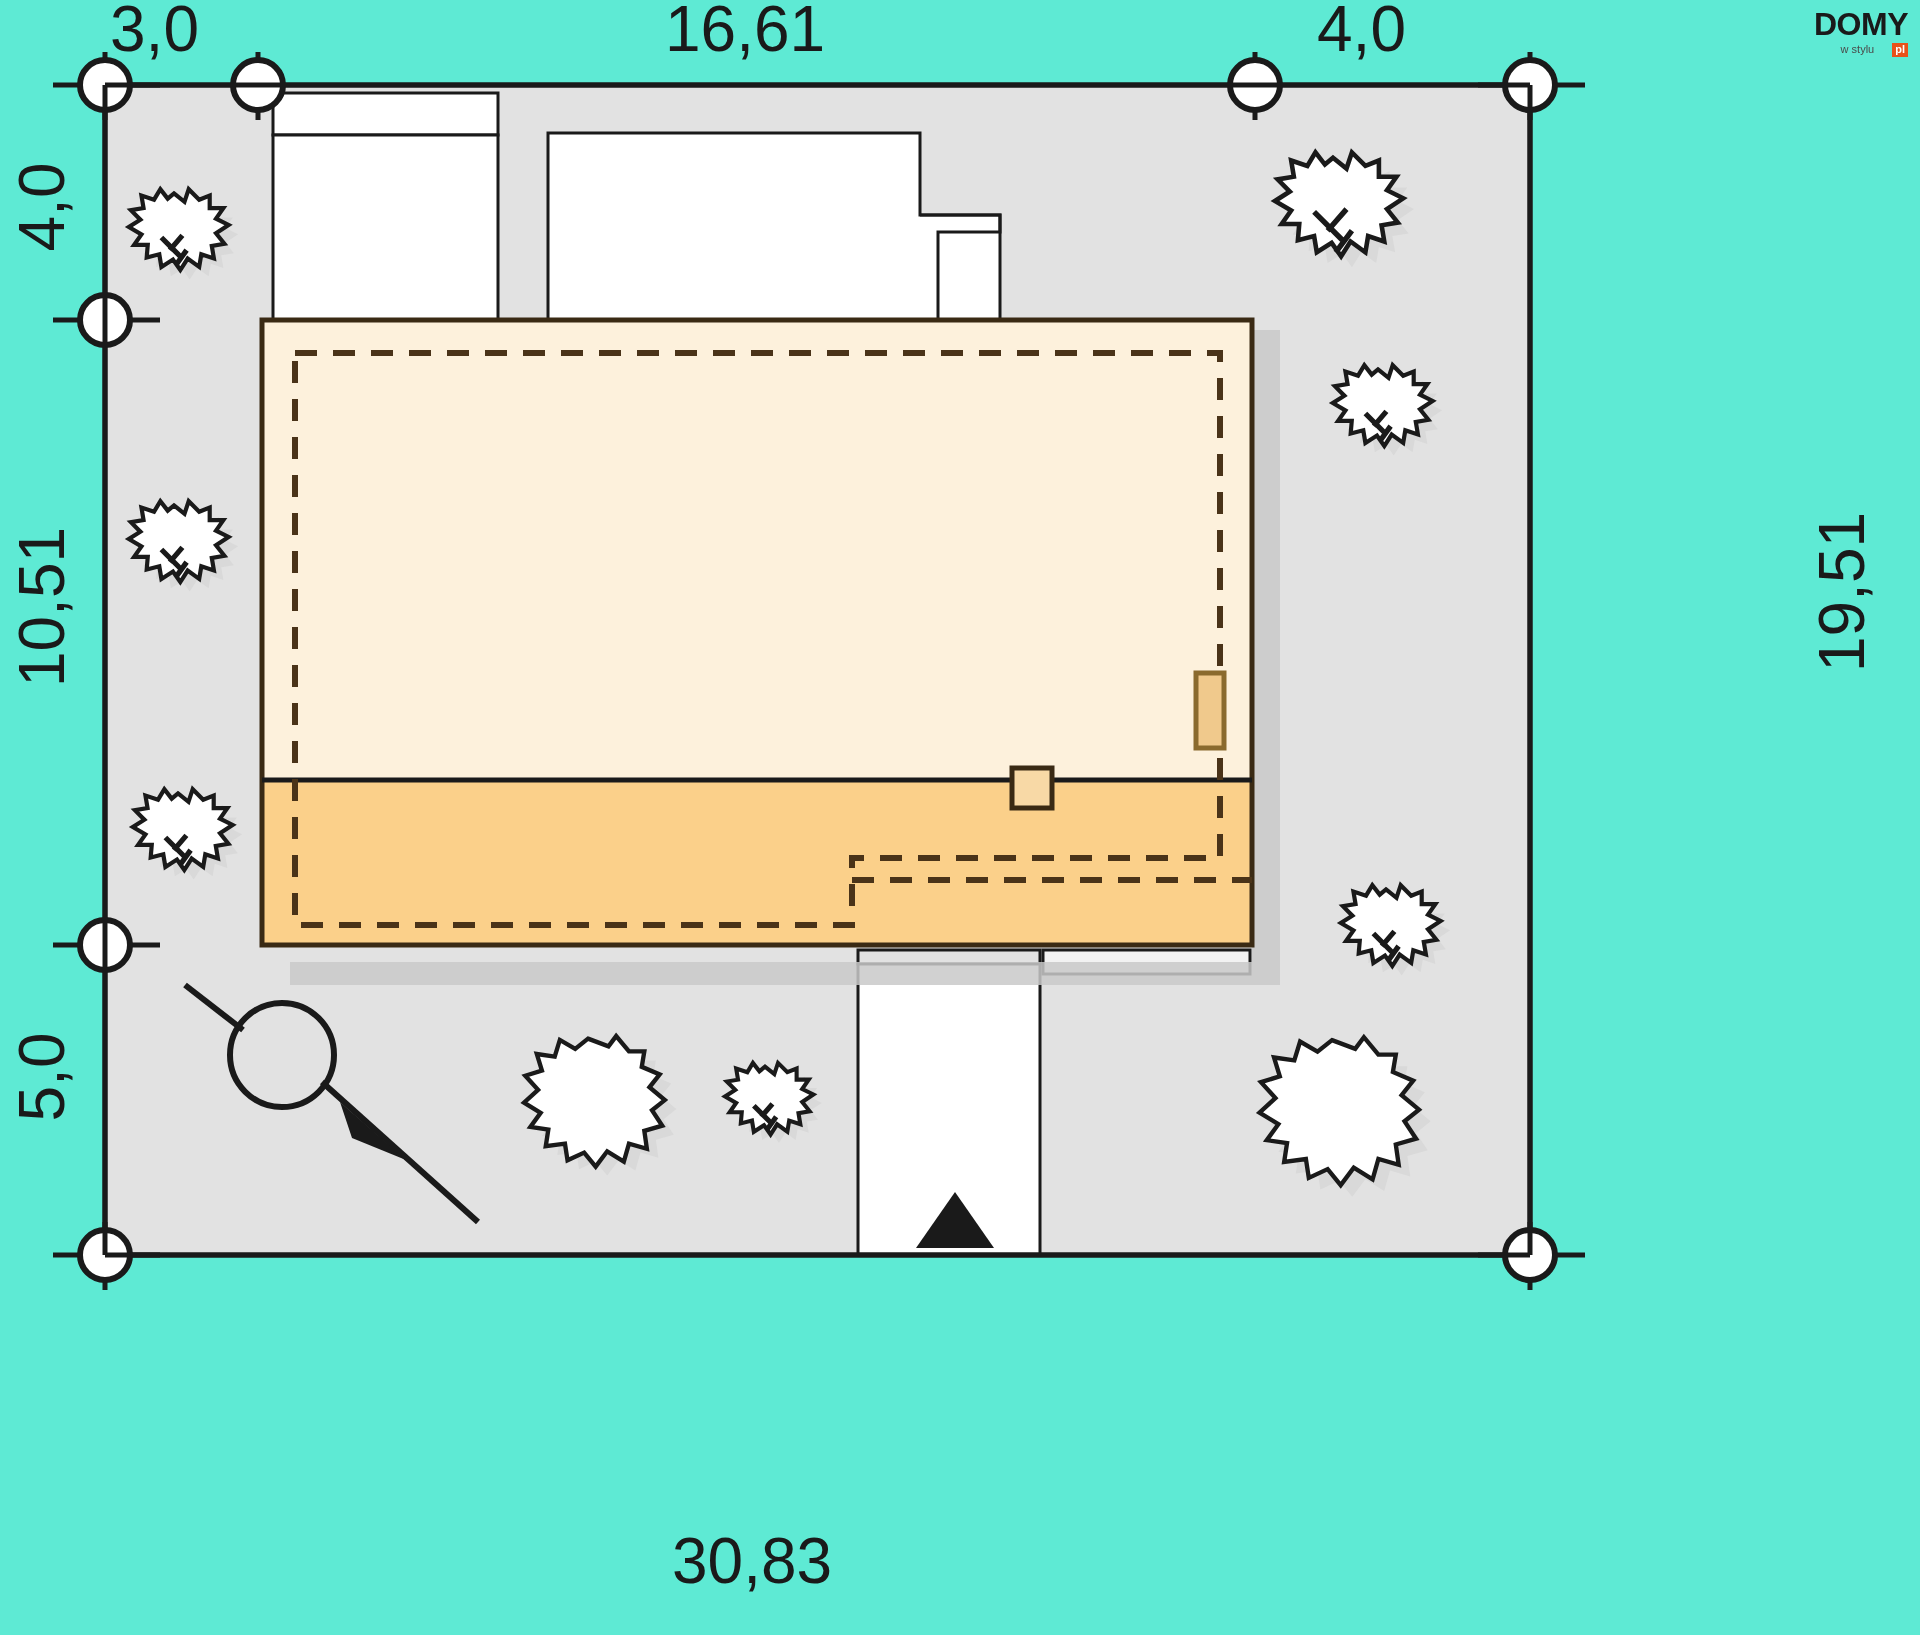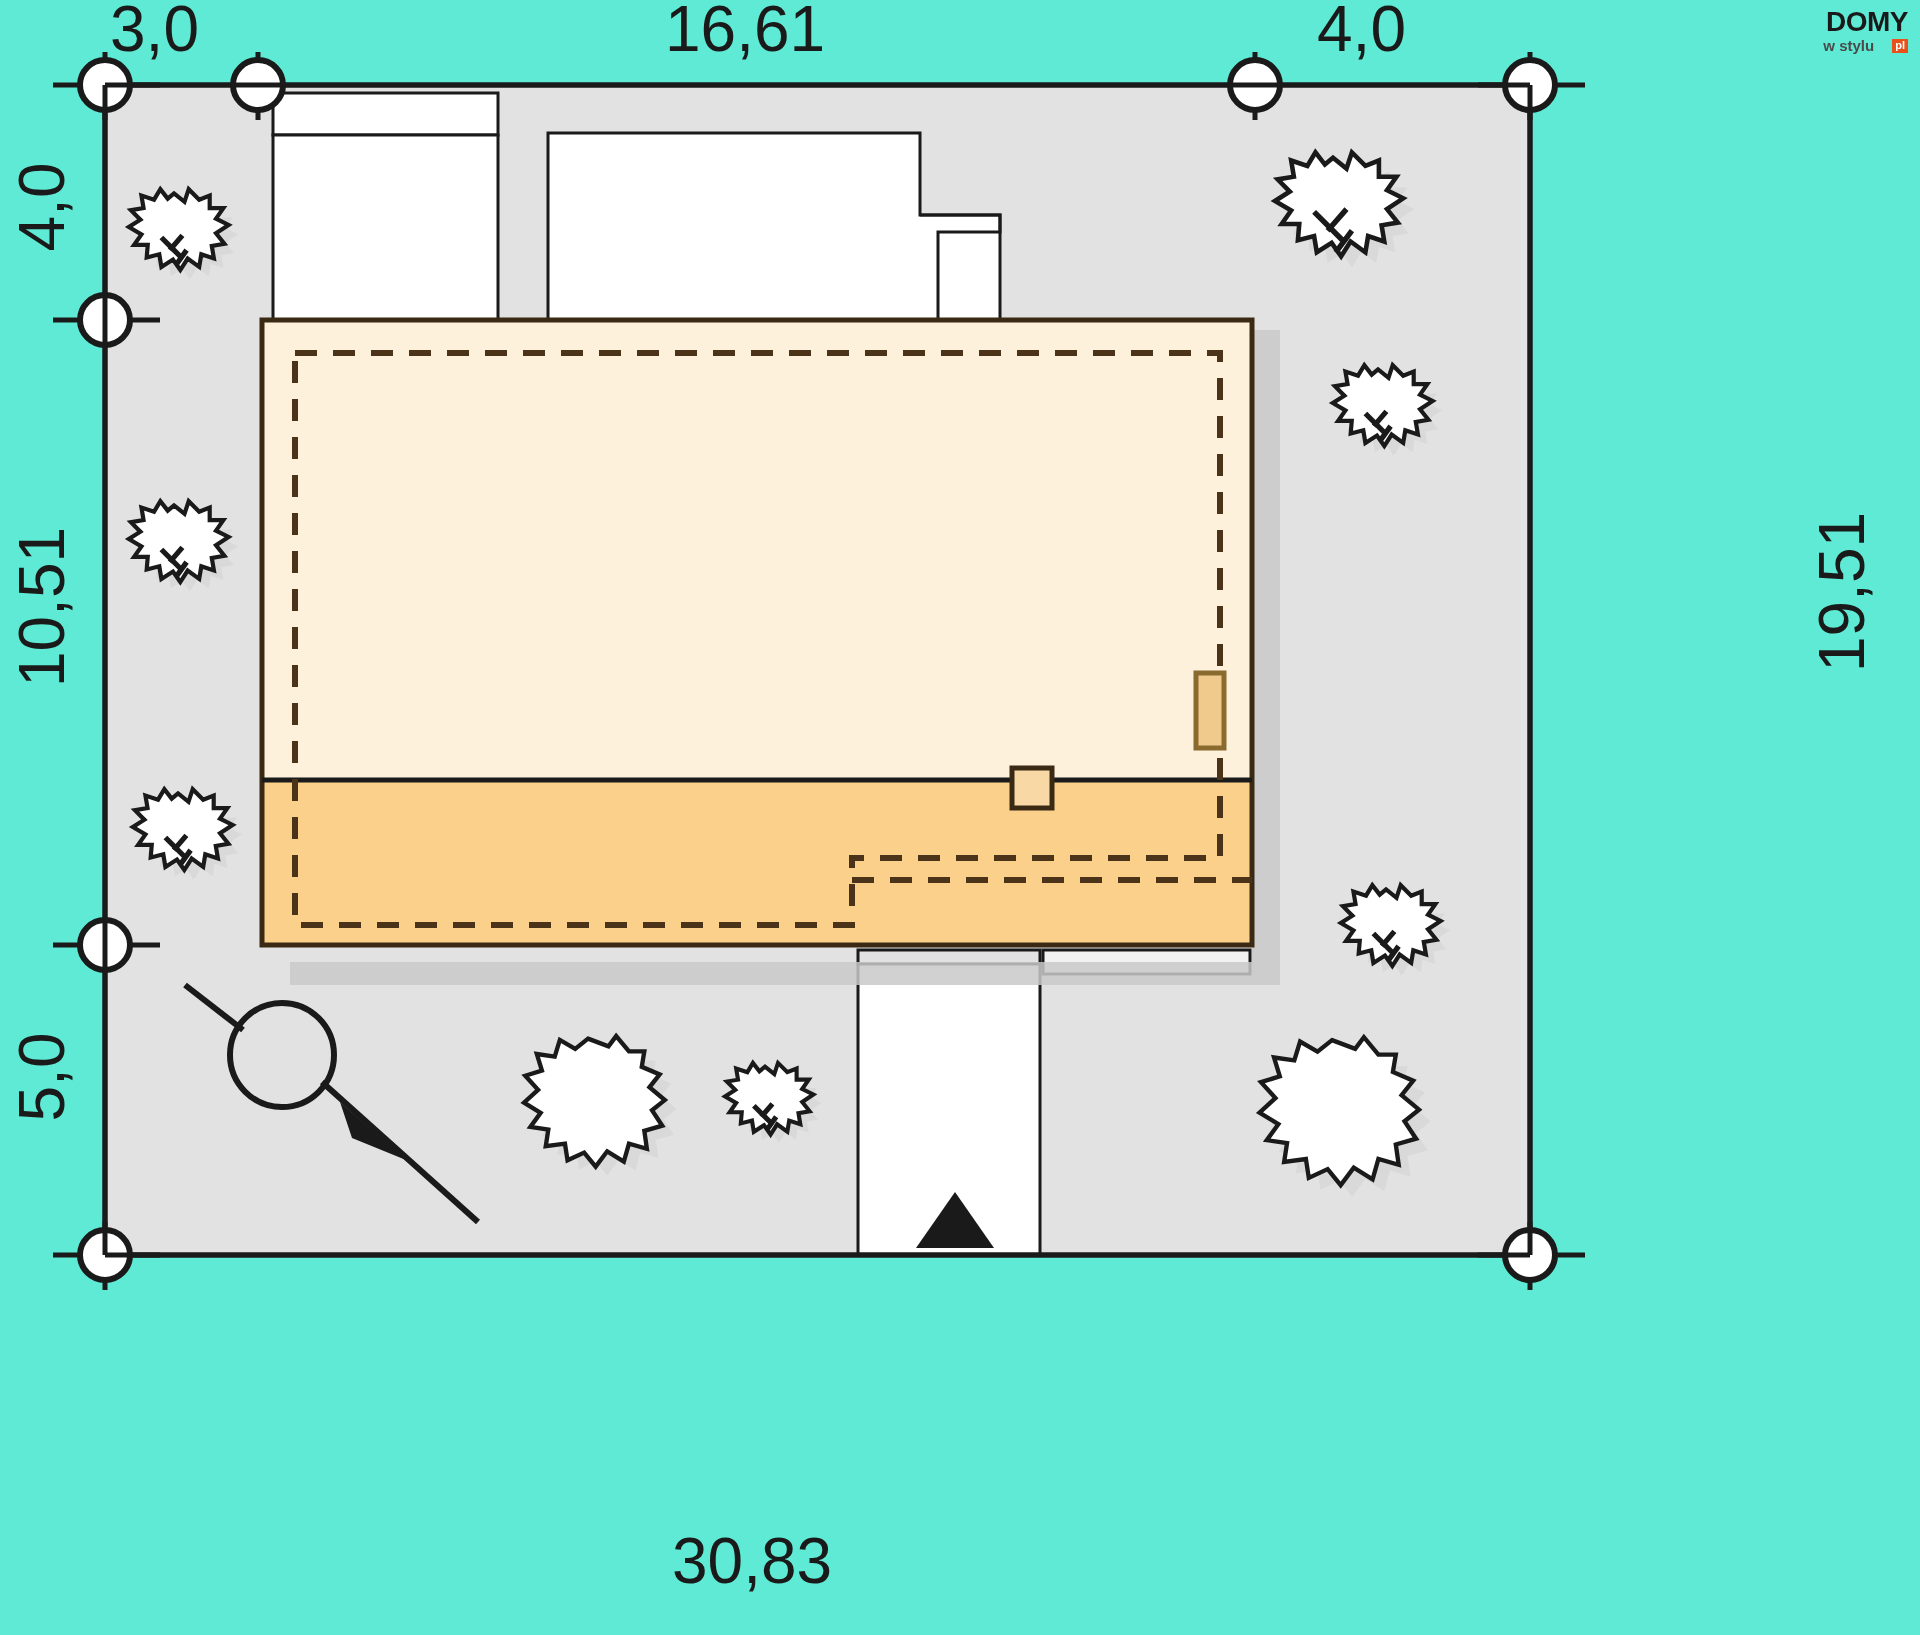--- a/index.html
+++ b/index.html
@@ -34,33 +34,33 @@
     width: 120px;
     height: 48px;
     text-align: right;
     line-height: 1;
     user-select: none;
   }
   #logo .logo-main {
     display: block;
     font-family: "Liberation Sans", sans-serif;
     font-weight: bold;
-    font-size: 28px;
+    font-size: 32px;
     letter-spacing: -0.5px;
     color: #1a1a1a;
   }
   #logo .logo-sub-wrap {
     display: block;
     margin-top: 1px;
     white-space: nowrap;
   }
   #logo .logo-sub {
     font-family: "Liberation Sans", sans-serif;
-    font-size: 15px;
-    font-weight: bold;
+    font-size: 11px;
+    font-weight: normal;
     color: #4a4a4a;
     vertical-align: middle;
   }
   #logo .logo-tld {
     display: inline-block;
     background: #E8521A;
     color: #ffffff;
     font-family: "Liberation Sans", sans-serif;
     font-size: 11px;
     font-weight: bold;

